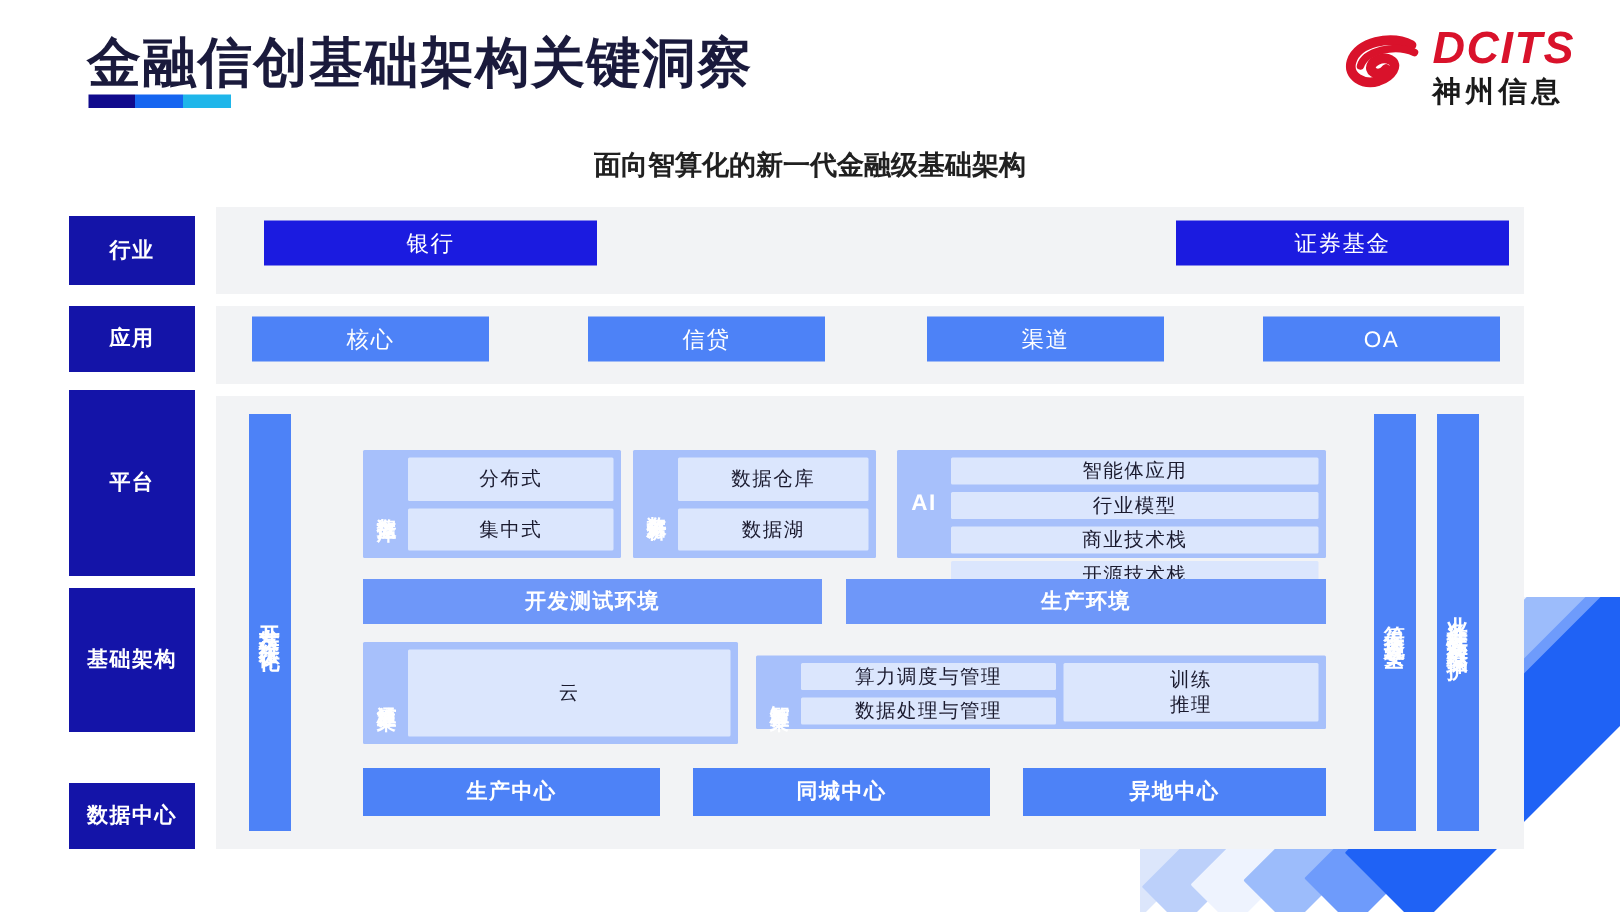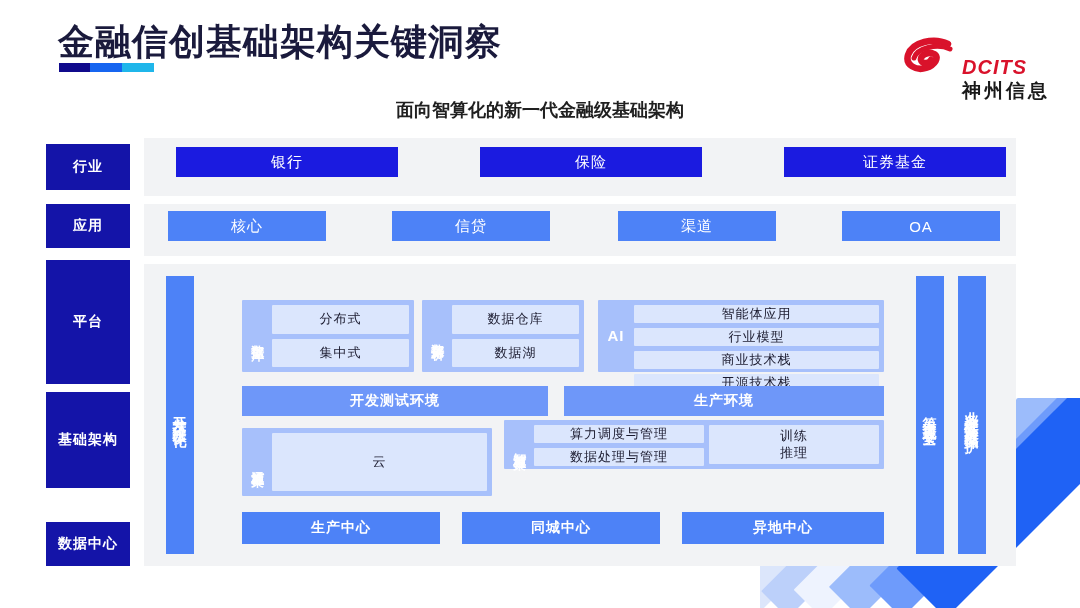--- a/index.html
+++ b/index.html
@@ -26,21 +26,21 @@
   .title { position: absolute; left: 58px; top: 18px; font-size: 36px; font-weight: bold; color: #1a1a3c; letter-spacing: 1px; }
   .rule { position: absolute; left: 59px; top: 63px; width: 95px; height: 9px; display: flex; }
   .rule span { display: block; height: 100%; }
   .rule .r0 { width: 33%; background: #100a8c; }
   .rule .r1 { width: 33%; background: #1665f0; }
   .rule .r2 { width: 34%; background: #1fb6ea; }
 
   .logo { position: absolute; right: 30px; top: 18px; display: flex; align-items: center; gap: 8px; }
   .logo-mark { width: 50px; height: 48px; }
   .logo-text { display: flex; flex-direction: column; line-height: 1; }
-  .logo-en { font-size: 20px; font-weight: bold; color: #d9122b; letter-spacing: 1px; font-style: italic; margin-top: 39px; }
+  .logo-en { font-size: 30px; font-weight: bold; color: #d9122b; letter-spacing: 1px; font-style: italic; }
   .logo-cn { font-size: 19px; font-weight: bold; color: #1a1a1a; letter-spacing: 3px; margin-top: 4px; }
 
   .subtitle { position: absolute; left: 0; top: 98px; width: 1080px; text-align: center; font-size: 18px; font-weight: bold; color: #202020; }
 
   
   .diagram { position: absolute; left: 0; top: 138px; width: 1080px; height: 440px; }
 
   .sidebar { position: absolute; left: 46px; top: 0; width: 84px; height: 428px; }
   .side-box { position: absolute; left: 0; width: 84px; background: #1414a8; color: #fff;
               display: flex; align-items: center; justify-content: center;
@@ -98,21 +98,21 @@
   .g-ai       { left: 362px; top: 24px;  width: 286px; height: 72px; }
   .g-ai .group-items { flex-direction: column; }
   .g-ai .col { display: flex; flex-direction: column; gap: 5px; flex: 1; }
 
   .envbar { position: absolute; background: #6e97f9; color: #fff; font-weight: bold; font-size: 14px;
             display: flex; align-items: center; justify-content: center; height: 30px; letter-spacing: 1px; }
   .env-0 { left: 6px;   top: 110px; width: 306px; }
   .env-1 { left: 328px; top: 110px; width: 320px; }
 
   .g-tsf { left: 6px;   top: 152px; width: 250px; height: 68px; }
-  .g-zsf { left: 268px; top: 144px; width: 380px; height: 49px; justify-content: flex-end; }
+  .g-zsf { left: 268px; top: 161px; width: 380px; height: 49px; justify-content: flex-end; }
   .g-zsf .group-items { flex-direction: row; }
   .g-zsf .stack { display: flex; flex-direction: column; gap: 5px; flex: 1; }
   .g-zsf .single { width: 80px; }
   .cell-multi { white-space: pre-line; line-height: 1.25; text-align: center; }
 
   .dcbar { position: absolute; background: #4d82f7; color: #fff; font-weight: bold; font-size: 14px;
            display: flex; align-items: center; justify-content: center; height: 32px; letter-spacing: 1px; }
   .dc-0 { left: 6px;   top: 236px; width: 198px; }
   .dc-1 { left: 226px; top: 236px; width: 198px; }
   .dc-2 { left: 446px; top: 236px; width: 202px; }
@@ -160,21 +160,20 @@
       <div class="side-box sb-0">行业</div>
       <div class="side-box sb-1">应用</div>
       <div class="side-box sb-2">平台</div>
       <div class="side-box sb-3">基础架构</div>
       <div class="side-box sb-4">数据中心</div>
     </div>
 
     <div class="panel panel-industry">
       <div class="row-industry">
         <div class="chip ind-0">银行</div>
-        <div class="chip ind-1">保险</div>
         <div class="chip ind-2">证券基金</div>
       </div>
     </div>
 
     <div class="panel panel-app">
       <div class="row-app">
         <div class="chip app-0">核心</div>
         <div class="chip app-1">信贷</div>
         <div class="chip app-2">渠道</div>
         <div class="chip app-3">OA</div>

